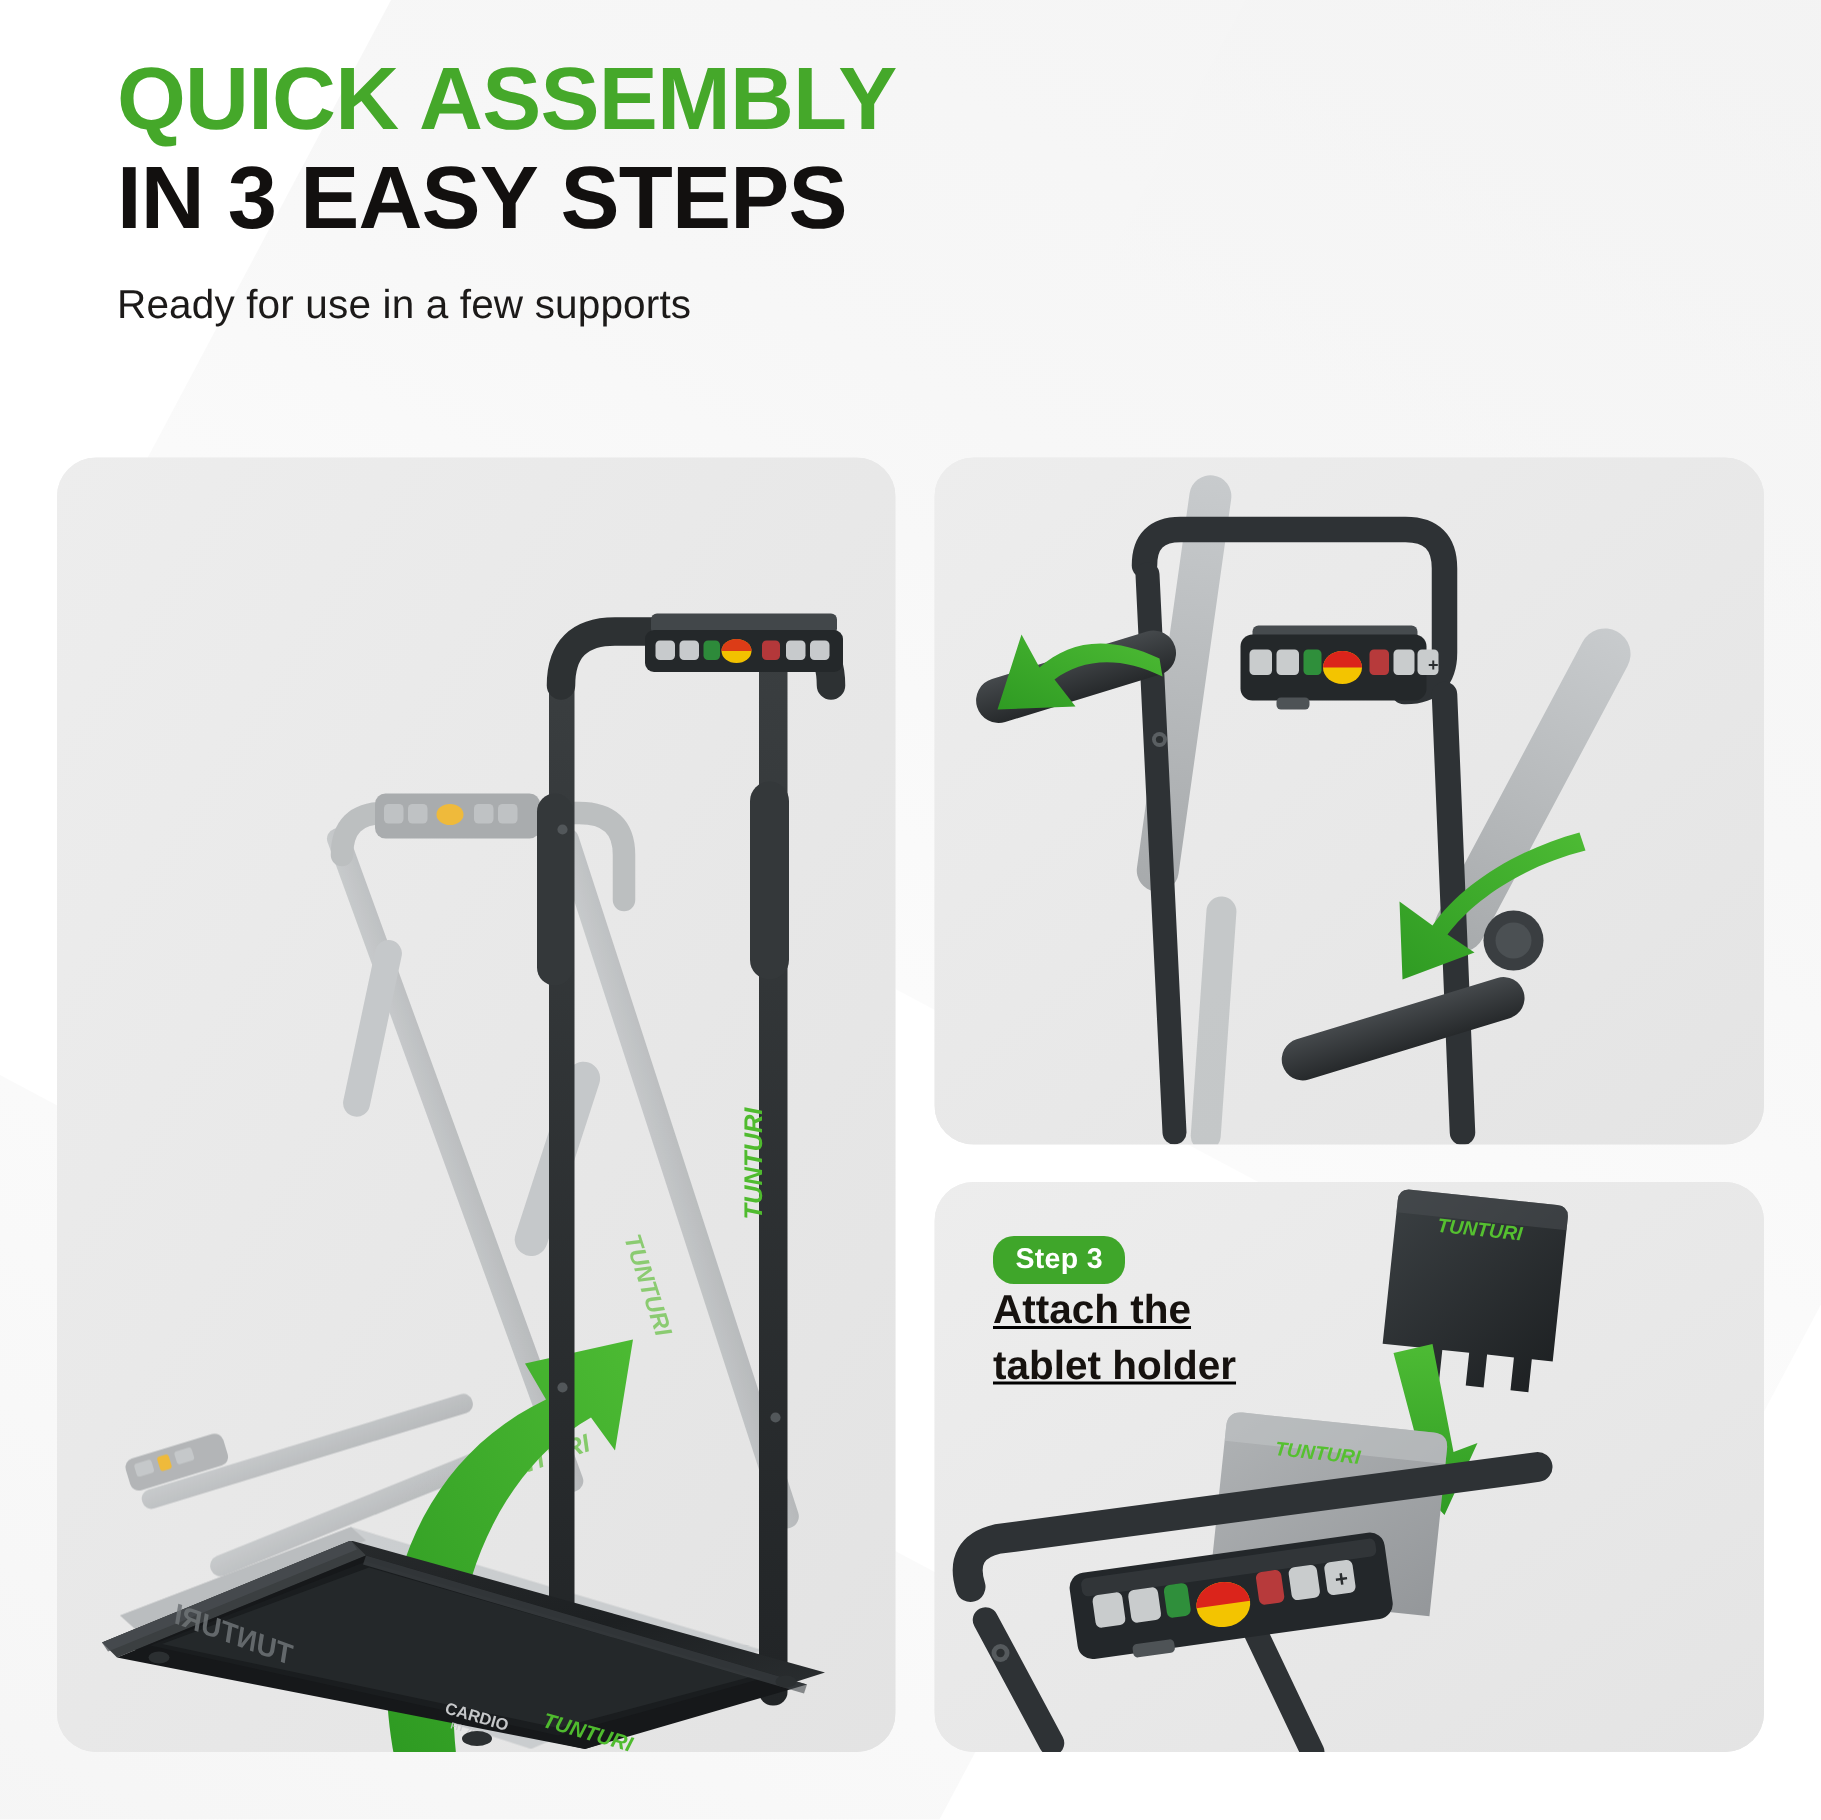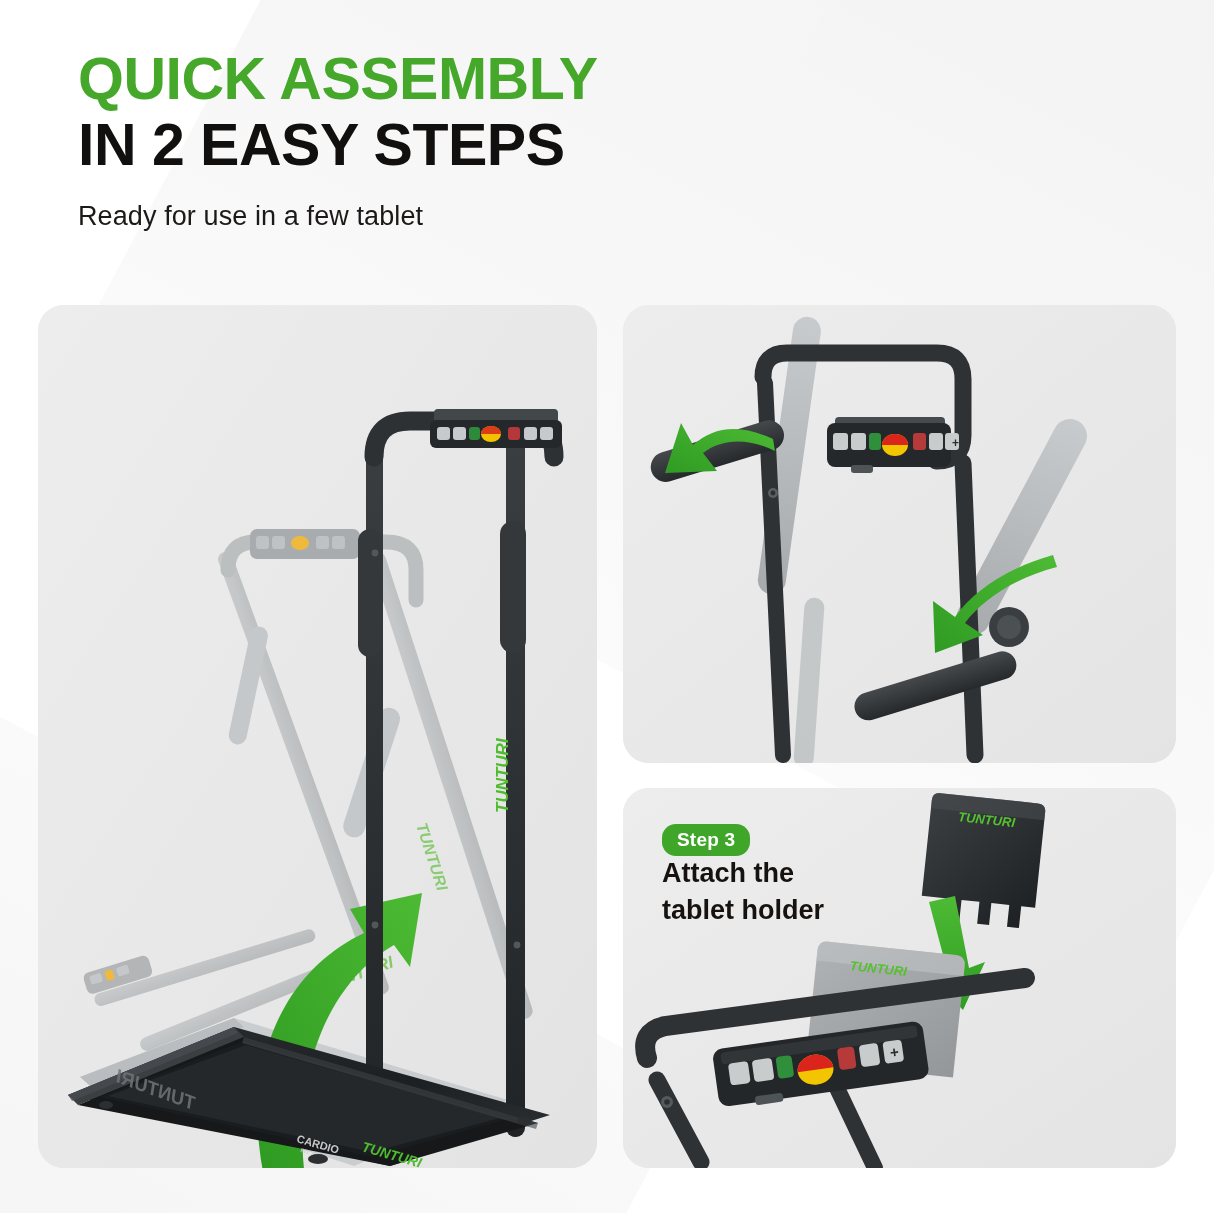--- a/index.html
+++ b/index.html
@@ -22,21 +22,21 @@
     background:linear-gradient(180deg,#f0f0f0 0%,#f6f6f6 100%);
     transform:rotate(28deg);opacity:.7;
   }
   .bg-wash .diag-bl{
     position:absolute;bottom:-330px;left:-520px;width:1100px;height:760px;
     background:linear-gradient(0deg,#f2f2f2 0%,#fafafa 100%);
     transform:rotate(28deg);
   }
 
   
-  .header{position:absolute;left:78px;top:49px;z-index:3;}
+  .header{position:absolute;left:78px;top:36px;z-index:3;}
   .h-line1{
     font-size:59px;font-weight:bold;letter-spacing:-0.5px;
     color:#45a82a;line-height:1.02;margin:0;
   }
   .h-line2{
     font-size:59px;font-weight:bold;letter-spacing:-0.5px;
     color:#12100f;line-height:1.02;margin:6px 0 0 0;
   }
   .h-sub{
     font-size:27px;font-weight:normal;color:#1c1a19;
@@ -58,38 +58,38 @@
     border-radius:14px;padding:6px 15px 7px 15px;
     font-size:19px;font-weight:bold;letter-spacing:0.2px;line-height:1;
   }
   .step-title{
     color:#16120f;font-weight:bold;margin:0;
   }
   #panel-1 .pad{position:absolute;left:43px;top:39px;}
   #panel-1 .step-title{font-size:27px;margin-top:26px;}
   #panel-2 .pad{position:absolute;left:39px;top:39px;}
   #panel-2 .step-title{font-size:27px;margin-top:26px;}
-  #panel-3 .pad{position:absolute;left:39px;top:36px;z-index:4;}
+  #panel-3 .pad{position:absolute;left:39px;top:36px;z-index:4;text-decoration:underline;}
   #panel-3 .step-title{font-size:27px;line-height:1.28;}
 
   .photo{position:absolute;inset:0;z-index:1;}
 </style>
 </head>
 <body>
 
 <div class="bg-wash">
   <div class="diag-tr"></div>
   <div class="diag-tr2"></div>
   <div class="diag-bl"></div>
 </div>
 
 <div class="header">
   <h1 class="h-line1">QUICK ASSEMBLY</h1>
-  <h1 class="h-line2">IN 2 EASY STEPS</h1>
-  <p class="h-sub">Ready for use in a few tablet</p>
+  <h1 class="h-line2">IN 3 EASY STEPS</h1>
+  <p class="h-sub">Ready for use in a few supports</p>
 </div>
 
 <div class="panel" id="panel-1">
 
   <svg class="photo" viewBox="0 0 559 863" preserveAspectRatio="xMidYMid meet">
     <defs>
       <linearGradient id="p1bg" x1="0" y1="0" x2="1" y2="1">
         <stop offset="0%" stop-color="#ededed"></stop>
           <stop offset="100%" stop-color="#e3e3e3"></stop>
       </linearGradient>

